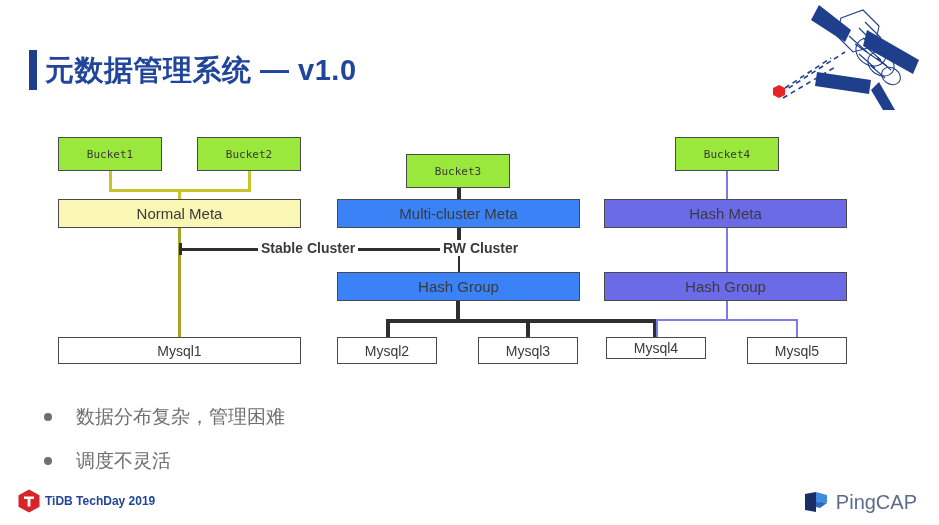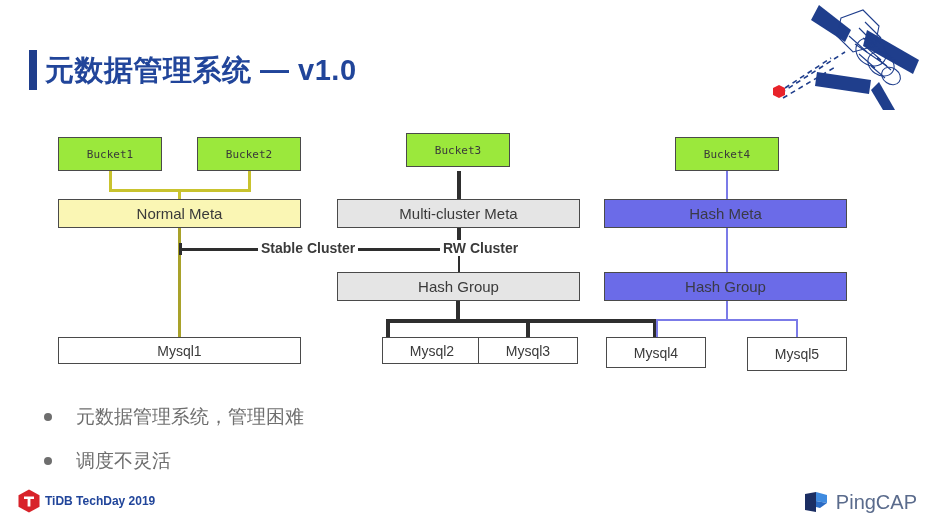--- a/index.html
+++ b/index.html
@@ -71,21 +71,21 @@
   .node.bucket {
     background: #9BE83C;
     font-family: "DejaVu Sans Mono", monospace;
     font-size: 11px;
   }
   .node.meta-yellow {
     background: #FAF6B4;
     font-size: 15px;
   }
   .node.meta-white {
-    background: #e5e5e5;
+    background: #3b82f6;
     font-size: 15px;
   }
   .node.meta-blue {
     background: #6B6BE8;
     font-size: 15px;
     color: #3A3A46;
   }
   .node.db {
     background: #ffffff;
     font-size: 14px;
@@ -231,21 +231,21 @@
     <div class="edge h" style="left:656px; top:319px; width:141px; height:2px; background:#7B7BE8;"></div>
     <div class="edge v" style="left:656px; top:319px; width:2px; height:18px; background:#7B7BE8;"></div>
     <div class="edge v" style="left:796px; top:319px; width:2px; height:18px; background:#7B7BE8;"></div>
 
     <div class="node bucket" style="left:58px; top:137px; width:104px; height:34px;">
       <span>Bucket1</span>
     </div>
     <div class="node bucket" style="left:197px; top:137px; width:104px; height:34px;">
       <span>Bucket2</span>
     </div>
-    <div class="node bucket" style="left:406px; top:133px; width:104px; height:34px;">
+    <div class="node bucket" style="left:406px; top:154px; width:104px; height:34px;">
       <span>Bucket3</span>
     </div>
     <div class="node bucket" style="left:675px; top:137px; width:104px; height:34px;">
       <span>Bucket4</span>
     </div>
 
     <div class="node meta-yellow" style="left:58px; top:199px; width:243px; height:29px;">
       <span>Normal Meta</span>
     </div>
     <div class="node meta-white" style="left:337px; top:199px; width:243px; height:29px;">
@@ -258,40 +258,40 @@
     <div class="node meta-white" style="left:337px; top:272px; width:243px; height:29px;">
       <span>Hash Group</span>
     </div>
     <div class="node meta-blue" style="left:604px; top:272px; width:243px; height:29px;">
       <span>Hash Group</span>
     </div>
 
     <div class="node db" style="left:58px; top:337px; width:243px; height:27px;">
       <span>Mysql1</span>
     </div>
-    <div class="node db" style="left:337px; top:337px; width:100px; height:27px;margin-left:45px;">
+    <div class="node db" style="left:337px; top:337px; width:100px; height:27px;">
       <span>Mysql2</span>
     </div>
     <div class="node db" style="left:478px; top:337px; width:100px; height:27px;">
       <span>Mysql3</span>
     </div>
-    <div class="node db" style="left:606px; top:337px; width:100px; height:31px;">
+    <div class="node db" style="left:606px; top:337px; width:100px; height:22px;">
       <span>Mysql4</span>
     </div>
-    <div class="node db" style="left:747px; top:337px; width:100px; height:34px;">
+    <div class="node db" style="left:747px; top:337px; width:100px; height:27px;">
       <span>Mysql5</span>
     </div>
 
     <div class="cluster-label" style="left:226px; top:240px;">Stable Cluster</div>
     <div class="cluster-label" style="left:408px; top:240px;">RW Cluster</div>
   </div>
 
   <div class="bullet-row" style="left:44px; top:404px;">
     <span class="bullet-dot"></span>
-    <span>元数据管理系统，管理困难</span>
+    <span>数据分布复杂，管理困难</span>
   </div>
   <div class="bullet-row" style="left:44px; top:448px;">
     <span class="bullet-dot"></span>
     <span>调度不灵活</span>
   </div>
 
   <div id="footer-left">
     <svg id="tidb-mark" viewBox="0 0 22 24">
       <polygon points="11,0.5 21.5,6.2 21.5,17.8 11,23.5 0.5,17.8 0.5,6.2" fill="#D8232A"></polygon>
       <path d="M6,7.5 L16,7.5 L16,10 L12.4,10 L12.4,17.5 L9.6,17.5 L9.6,10 L6,10 Z" fill="#ffffff"></path>

